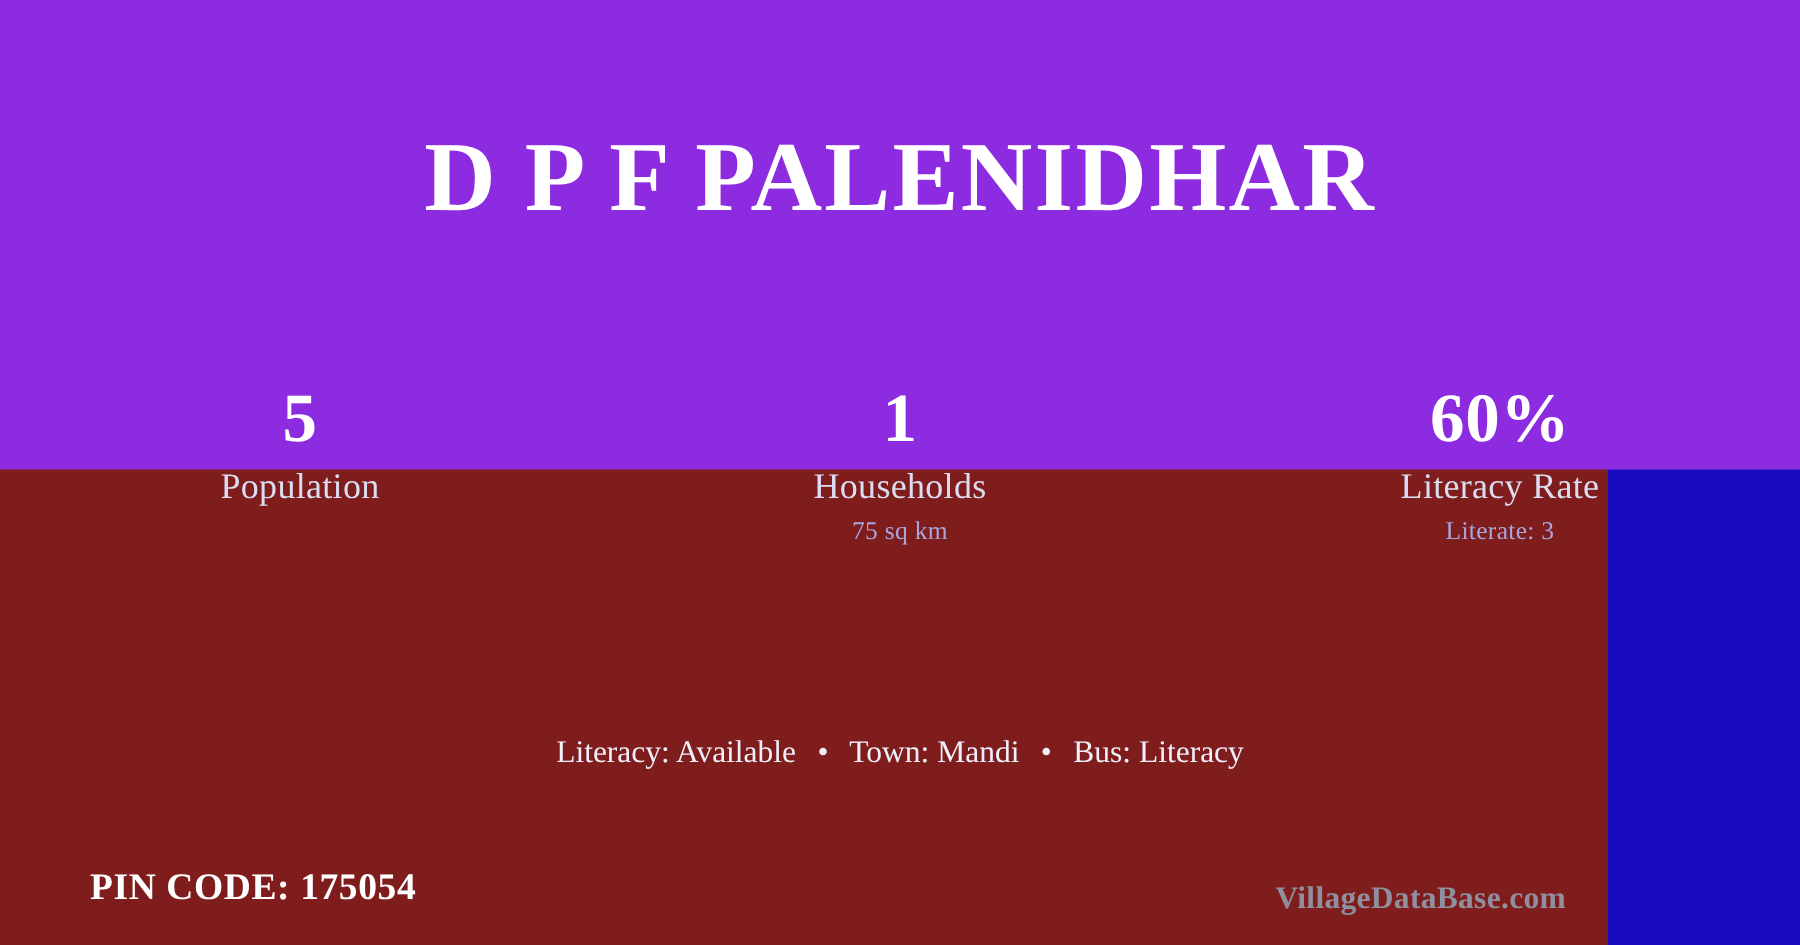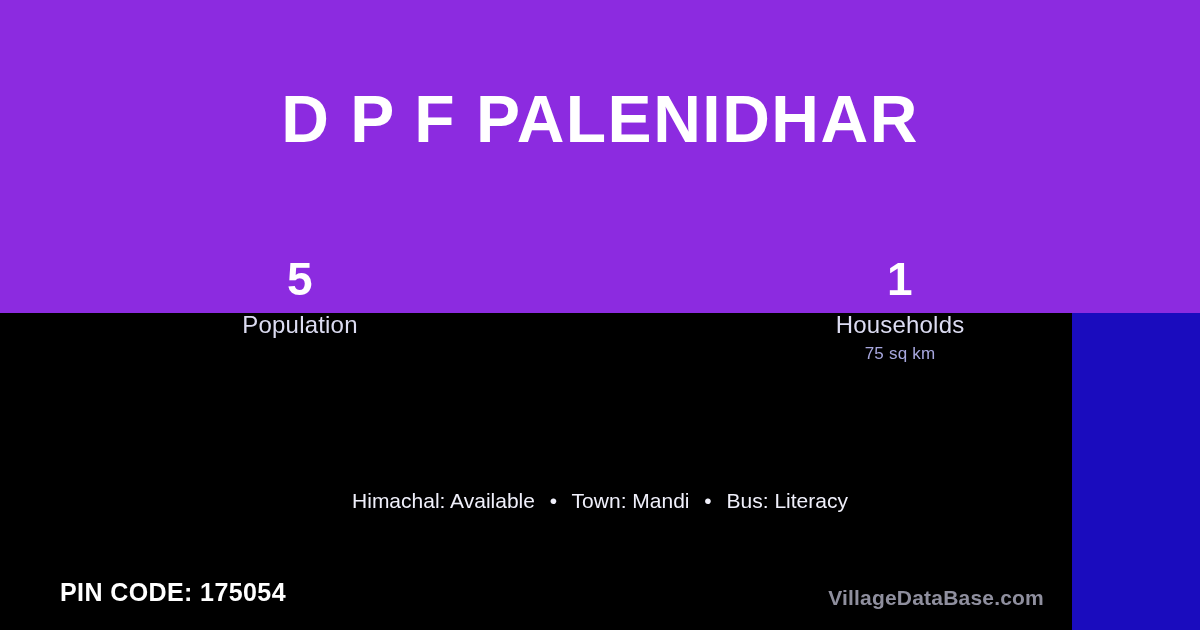--- a/index.html
+++ b/index.html
@@ -13,21 +13,22 @@
     overflow: hidden;
     background: #1a0cbe;
     font-family: "Liberation Sans", "DejaVu Sans", sans-serif;
     -webkit-font-smoothing: antialiased;
   }
 
   #card {
     position: relative;
     width: 1072px;
     height: 630px;
-    background: #000000;
+    background: #7f1d1d;
+    font-family: Liberation Serif, serif;
   }
 
   
   #hero {
     position: absolute;
     left: 0;
     top: 0;
     width: 1200px;
     height: 313px;
     background: #8c2be0;
@@ -161,25 +162,30 @@
       <div class="stat-value">5</div>
       <div class="stat-label">Population</div>
     </div>
 
     <div class="stat">
       <div class="stat-value">1</div>
       <div class="stat-label">Households</div>
       <div class="stat-sub">75 sq km</div>
     </div>
 
+    <div class="stat">
+      <div class="stat-value">60%</div>
+      <div class="stat-label">Literacy Rate</div>
+      <div class="stat-sub">Literate: 3</div>
+    </div>
 
   </div>
 
   <div id="amenities">
-    <span>Himachal: Available</span>
+    <span>Literacy: Available</span>
     <span class="sep">•</span>
     <span>Town: Mandi</span>
     <span class="sep">•</span>
     <span>Bus: Literacy</span>
   </div>
 
   <div id="pin-code">PIN CODE: 175054</div>
 
   <div id="brand">VillageDataBase.com</div>
 

